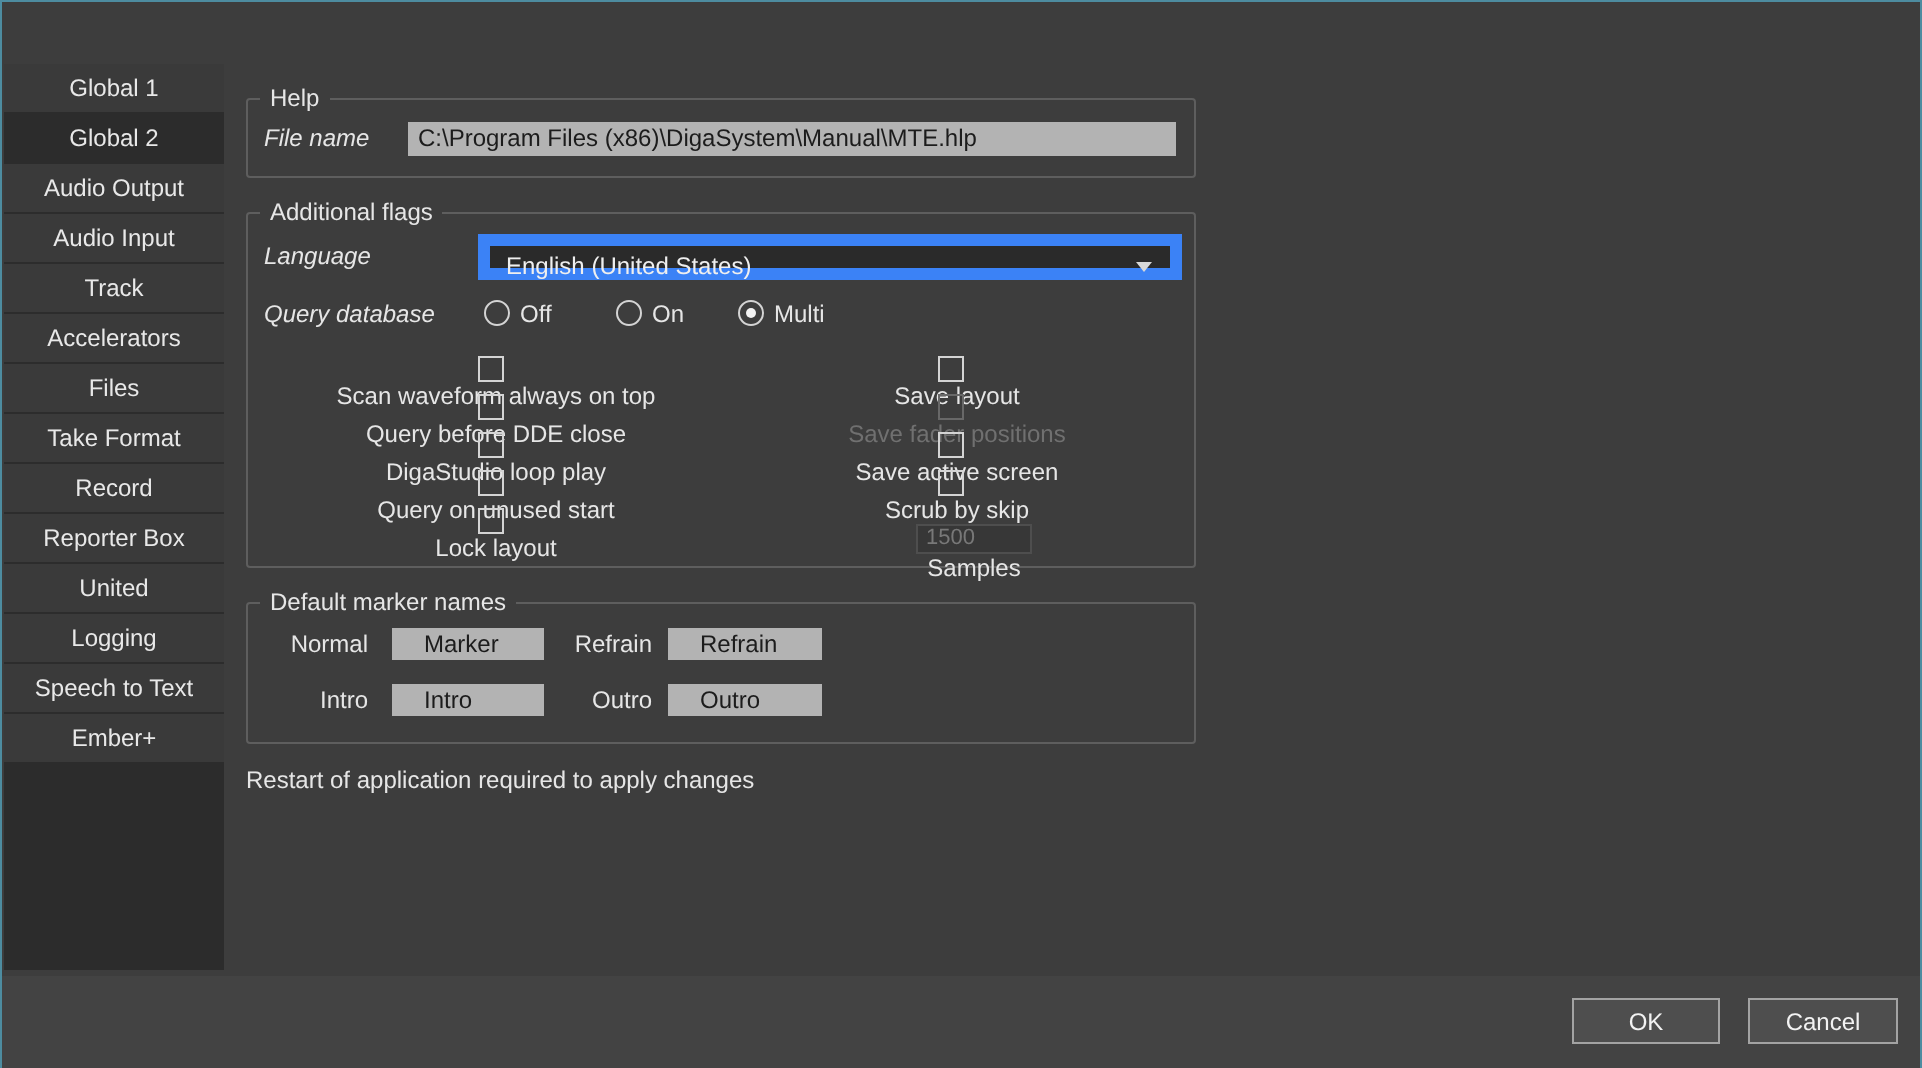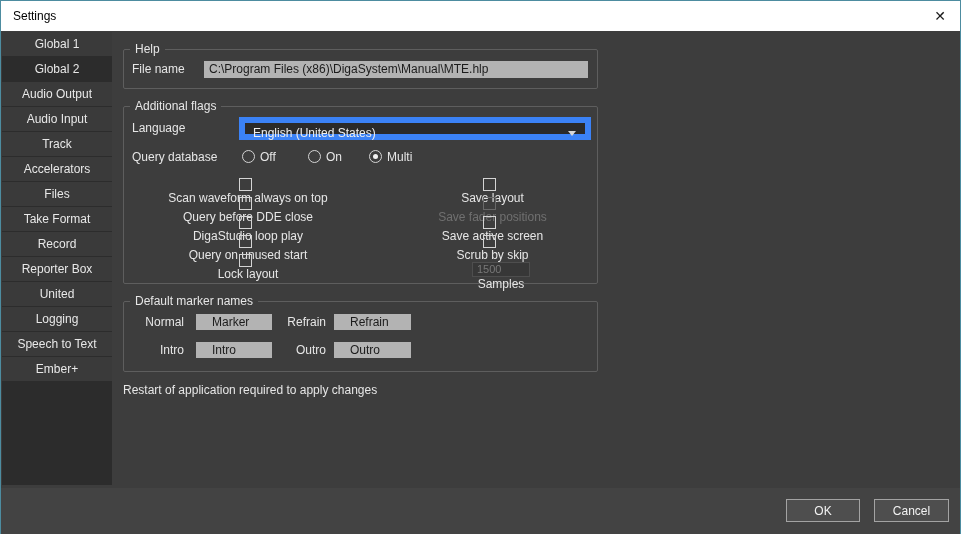--- a/index.html
+++ b/index.html
@@ -34,21 +34,21 @@
   }
   .side-item.selected{background:#2c2c2c;}
   
   .group{
     position:absolute;border:1px solid #5e5e5e;border-radius:2px;box-sizing:border-box;
   }
   .legend{
     position:absolute;top:-8px;left:6px;padding:0 5px;background:#3d3d3d;
     font-size:12px;color:#e6e6e6;line-height:15px;white-space:nowrap;
   }
-  .lbl{position:absolute;font-size:12px;color:#e6e6e6;line-height:15px;white-space:nowrap;}
+  .lbl{position:absolute;font-size:12px;color:#e6e6e6;line-height:15px;white-space:nowrap;font-style:italic;}
   
   .light-input{
     position:absolute;background:#b3b3b3;color:#1c1c1c;font-size:12px;
     padding-left:5px;box-sizing:border-box;overflow:hidden;white-space:nowrap;
   }
   
   .dropdown{
     position:absolute;left:115px;top:10px;width:352px;height:23px;background:#2a2a2a;
     border:6px solid #3b82f6;box-sizing:border-box;color:#efefef;font-size:12px;
     line-height:21px;padding-left:8px;cursor:pointer;
@@ -67,21 +67,21 @@
     position:relative;flex:0 0 auto;
   }
   .radio .dot{
     display:none;position:absolute;left:3px;top:3px;width:5px;height:5px;border-radius:50%;background:#f2f2f2;
   }
   .radio-opt.selected .radio .dot{display:block;}
   .radio-opt .r-label{font-size:12px;color:#e6e6e6;}
   
   .col{position:absolute;top:71px;}
   .left-col{left:8px;width:232px;}
-  .right-col{left:256px;width:225px;}
+  .right-col{left:242px;width:225px;}
   .check-row{display:flex;align-items:center;height:19px;cursor:pointer;flex-direction:column;}
   .checkbox{
     width:11px;height:11px;border:1px solid #d4d4d4;margin-right:6px;flex:0 0 auto;background:transparent;
   }
   .check-label{font-size:12px;color:#e6e6e6;white-space:nowrap;}
   .check-row.disabled{cursor:default;}
   .check-row.disabled .checkbox{border-color:#686868;}
   .check-row.disabled .check-label{color:#707070;}
   .mini-input{
     margin-left:17px;width:58px;height:15px;background:#373737;border:1px solid #4e4e4e;
@@ -111,26 +111,20 @@
   }
   .btn-ok{left:785px;width:74px;}
   .btn-cancel{left:873px;width:75px;}
   .note{position:absolute;left:122px;top:382px;font-size:12px;color:#e6e6e6;}
 </style>
 </head>
 <body>
 
 <div class="window">
 
-  <div class="titlebar">
-    <span class="title">Settings</span>
-    <button class="close-btn">
-      <span>✕</span>
-    </button>
-  </div>
 
   <div class="sidebar">
 
       <div class="side-item">Global 1</div>
 
       <div class="side-item selected">Global 2</div>
 
       <div class="side-item">Audio Output</div>
 
       <div class="side-item">Audio Input</div>

